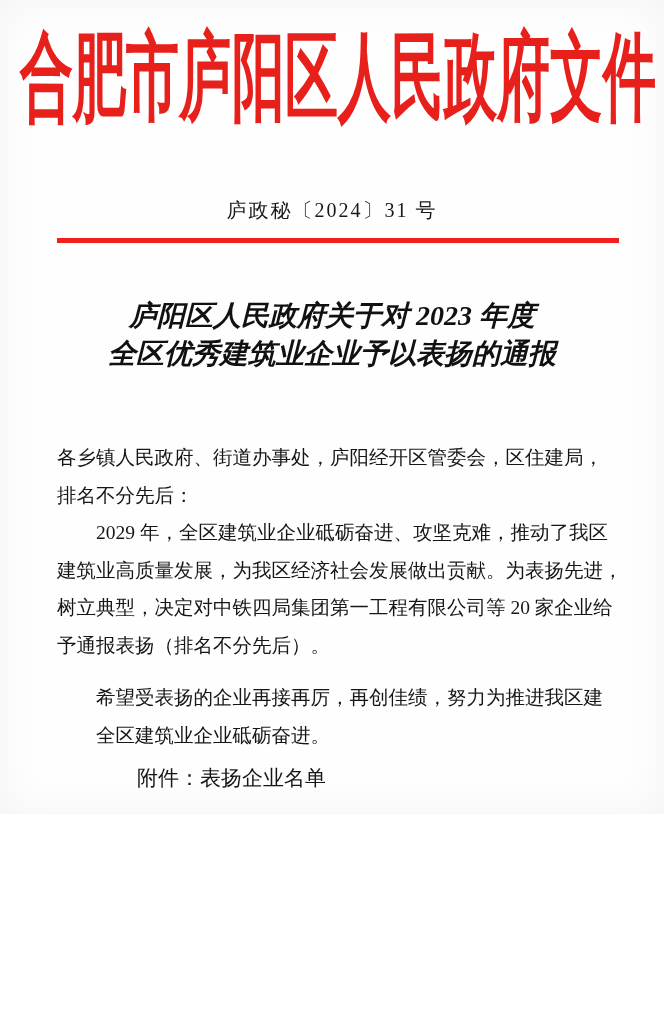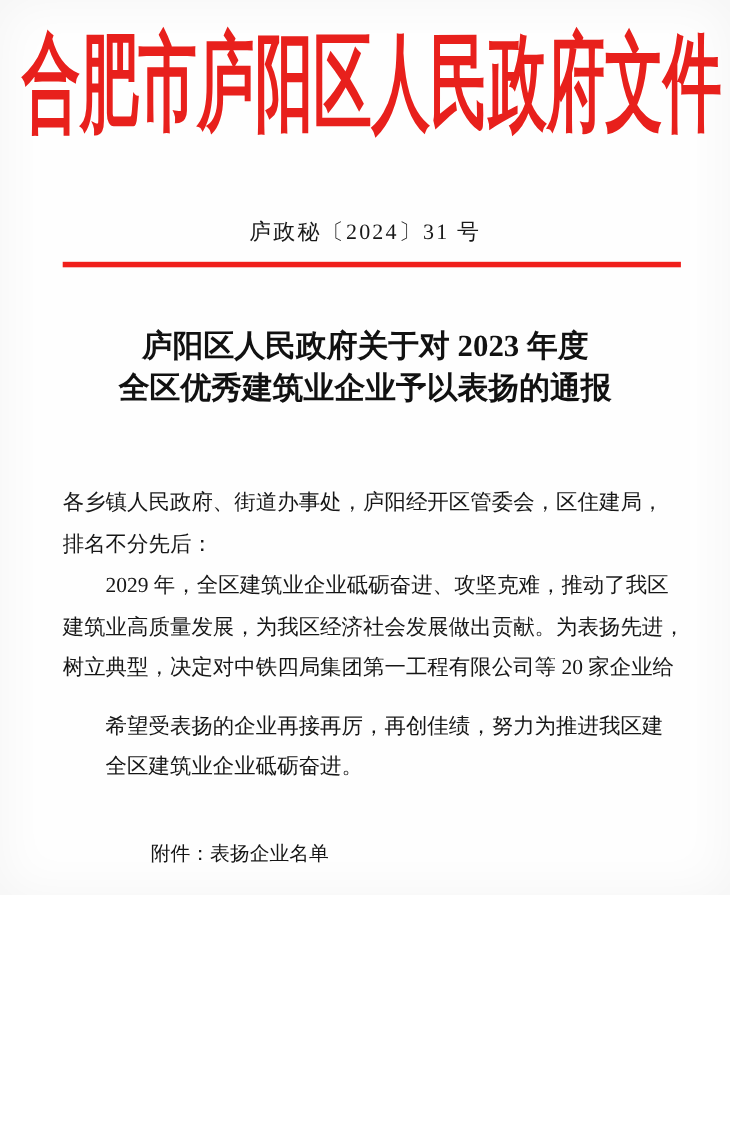--- a/index.html
+++ b/index.html
@@ -36,34 +36,34 @@
     position:absolute;top:238px;left:57px;width:562px;height:5px;
     background:#f01f1b;
   }
   
   .doc-title{
     position:absolute;top:297px;left:0;width:100%;margin:0;
     text-align:center;
     font-size:28px;font-weight:bold;line-height:38px;
     color:#111;
   }
-  .doc-title span{display:block;}
+  .doc-title span{display:block;font-style:italic;}
   
   .body-text{
     position:absolute;top:439px;left:57px;width:562px;
     font-size:19.5px;line-height:37.5px;
     color:#161616;
   }
   .body-text .line{white-space:nowrap;}
   .body-text .indent{padding-left:39px;}
   .body-text .para-gap{margin-top:15px;}
   
   .attachment{
     position:absolute;top:764px;left:137px;
-    font-size:18px;color:#161616;white-space:nowrap;
+    font-size:21px;color:#161616;white-space:nowrap;
   }
   
   .issue-date{
     position:absolute;top:969px;left:424px;
     font-size:20px;letter-spacing:0.5px;color:#141414;white-space:nowrap;
   }
   
   .seal{
     position:absolute;left:420px;top:842px;
     width:154px;height:164px;
@@ -91,20 +91,21 @@
     <span>庐阳区人民政府关于对 2023 年度</span>
     <span>全区优秀建筑业企业予以表扬的通报</span>
   </h1>
 
   <div class="body-text">
     <div class="line">各乡镇人民政府、街道办事处，庐阳经开区管委会，区住建局，</div>
     <div class="line">排名不分先后：</div>
     <div class="line indent">2029 年，全区建筑业企业砥砺奋进、攻坚克难，推动了我区</div>
     <div class="line">建筑业高质量发展，为我区经济社会发展做出贡献。为表扬先进，</div>
     <div class="line">树立典型，决定对中铁四局集团第一工程有限公司等 20 家企业给</div>
+    <div class="line">予通报表扬（排名不分先后）。</div>
     <div class="line indent para-gap">希望受表扬的企业再接再厉，再创佳绩，努力为推进我区建</div>
     <div class="line indent">全区建筑业企业砥砺奋进。</div>
   </div>
 
   <div class="attachment">附件：表扬企业名单</div>
 
   <div class="issue-date">2024 年 6 月 6 日</div>
 
   <svg class="seal" viewBox="0 0 154 164" xmlns="http://www.w3.org/2000/svg" aria-hidden="true">
     <defs>

